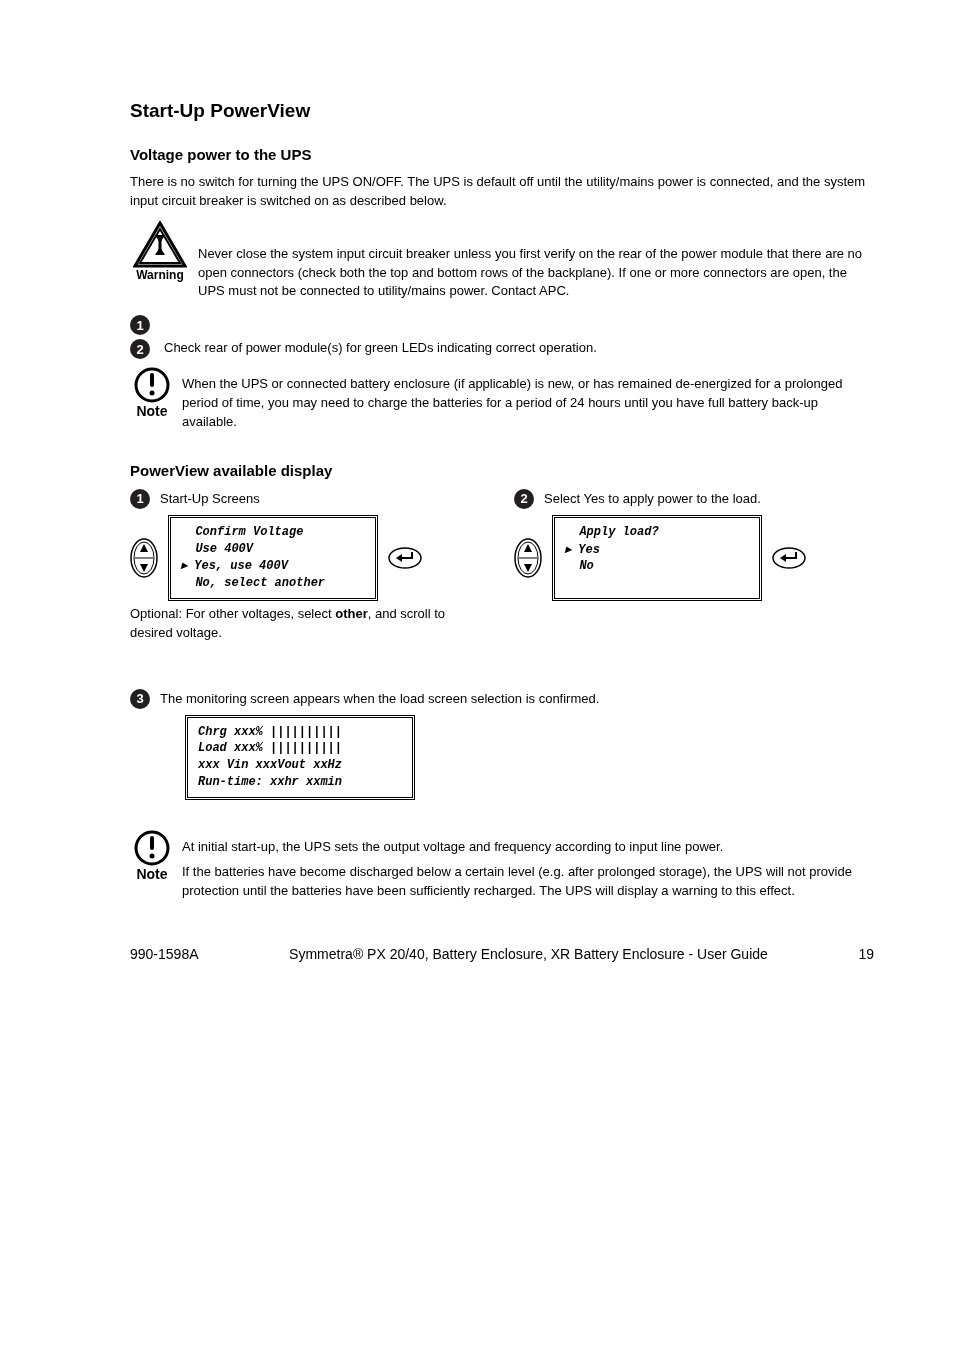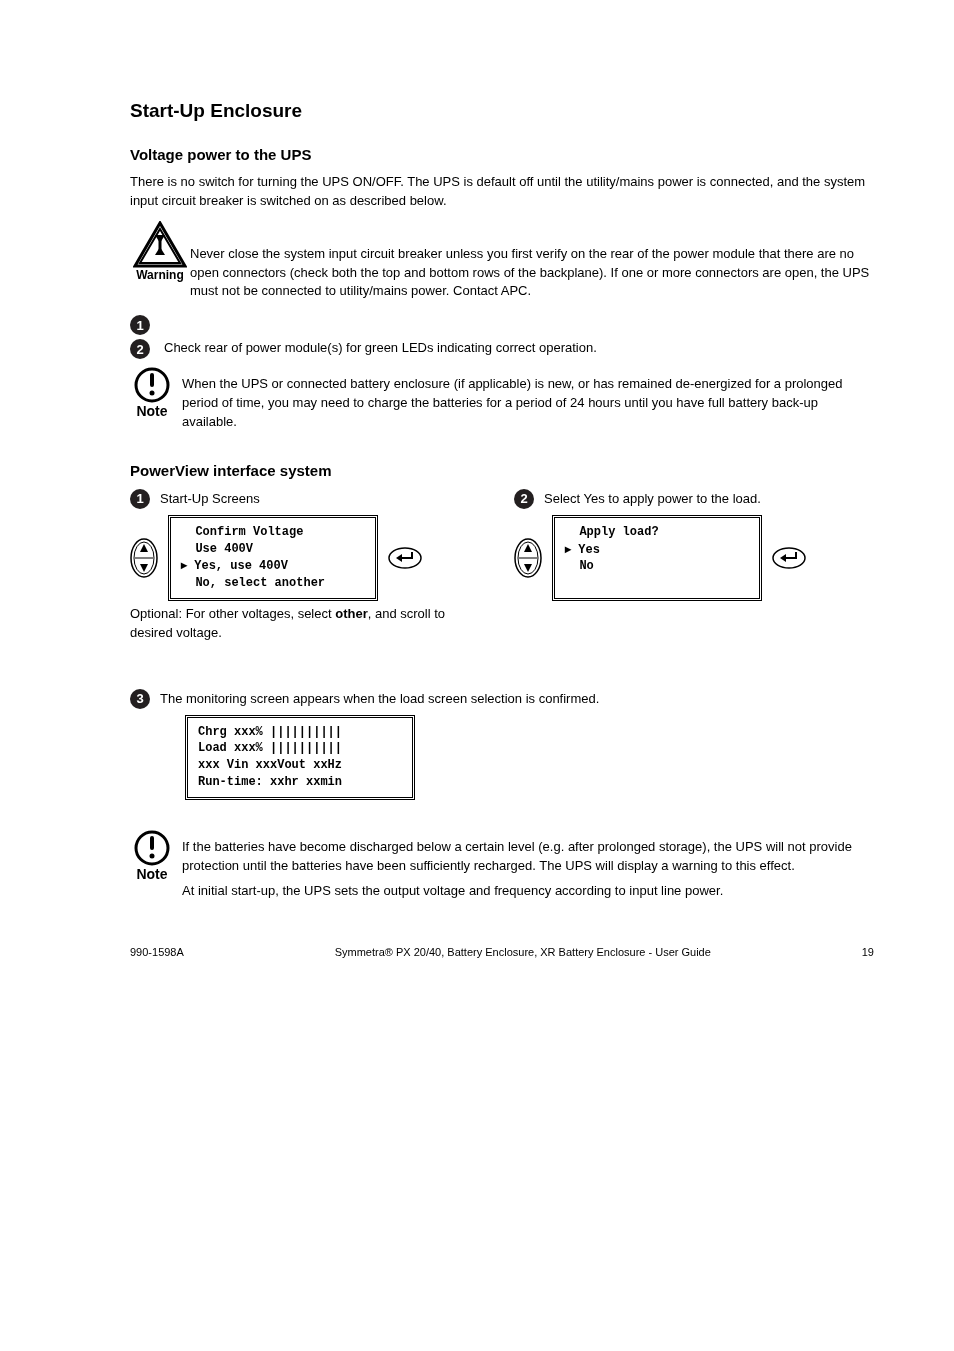--- a/index.html
+++ b/index.html
@@ -42,21 +42,21 @@
     flex: 0 0 60px;
     text-align: center;
   }
   .warn-triangle-svg { width: 54px; height: 47px; display:block; margin:0 auto; }
   .warn-label {
     font-family: Verdana, Geneva, sans-serif;
     font-weight: bold;
     font-size: 12px;
     margin-top: 0;
   }
-  .warn-text { margin-left: 0; padding-top: 18px; }
+  .warn-text { margin-left: 8px; padding-top: 18px; }
   .note-block {
     display: flex;
     align-items: flex-start;
     margin: 8px 0 8px 0;
   }
   .note-icon {
     width: 44px;
     flex: 0 0 44px;
     text-align: center;
   }
@@ -100,44 +100,44 @@
   .disp-body { display:flex; align-items:center; gap:10px; }
   .lcd-box {
     border: 3px double #000;
     padding: 6px 10px;
     font-family: "Courier New", Courier, monospace;
     font-weight: bold;
     font-size: 12px;
     line-height: 1.4;
     min-width: 210px;
   }
-  .lcd-line { white-space: nowrap; }
+  .lcd-line { white-space: nowrap; font-style: italic; }
   .updown-svg { width:28px; height:40px; }
   .enter-svg { width:34px; height:22px; }
   .small-arrow { font-family: sans-serif; }
 
   .single-display {
     display:flex; align-items:flex-start; gap:10px;
     margin: 6px 0 10px 4px;
   }
   .single-display .lcd-box { min-width:230px; }
 
   .footer-line {
-    font-size: 11px;
+    font-size: 14px;
     margin-top: 40px;
     display:flex;
     justify-content: space-between;
   }
 </style>
 </head>
 <body>
 
 <div class="page">
 
-  <div class="section-heading">Start-Up Enclosure</div>
+  <div class="section-heading">Start-Up PowerView</div>
 
   <div class="sub-heading">Voltage power to the UPS</div>
 
   <div class="para">There is no switch for turning the UPS ON/OFF. The UPS is default off until the utility/mains power is connected, and the system input circuit breaker is switched on as described below.</div>
 
   <div class="warning-block">
     <div class="warn-icon">
       <svg class="warn-triangle-svg" viewBox="0 0 54 47">
         <polygon points="27,2 52,45 2,45" fill="none" stroke="#000" stroke-width="3"></polygon>
         <polygon points="27,8 47,42 7,42" fill="none" stroke="#000" stroke-width="2"></polygon>
@@ -163,21 +163,21 @@
       <svg class="note-circle-svg" viewBox="0 0 36 36">
         <circle cx="18" cy="18" r="16" fill="none" stroke="#000" stroke-width="3"></circle>
         <rect x="16" y="6" width="4" height="14" rx="2" fill="#000"></rect>
         <circle cx="18" cy="26" r="2.5" fill="#000"></circle>
       </svg>
       <div class="note-label">Note</div>
     </div>
     <div class="note-text para">When the UPS or connected battery enclosure (if applicable) is new, or has remained de-energized for a prolonged period of time, you may need to charge the batteries for a period of 24 hours until you have full battery back-up available.</div>
   </div>
 
-  <div class="sub-heading">PowerView interface system</div>
+  <div class="sub-heading">PowerView available display</div>
 
   <div class="displays-row">
 
     <div class="display-col">
       <div class="disp-head">
         <span class="num-circle">1</span>
         <span>Start-Up Screens</span>
       </div>
       <div class="disp-body">
         <svg class="updown-svg" viewBox="0 0 28 40">
@@ -251,22 +251,22 @@
   <div class="note-block" style="margin-top:30px;">
     <div class="note-icon">
       <svg class="note-circle-svg" viewBox="0 0 36 36">
         <circle cx="18" cy="18" r="16" fill="none" stroke="#000" stroke-width="3"></circle>
         <rect x="16" y="6" width="4" height="14" rx="2" fill="#000"></rect>
         <circle cx="18" cy="26" r="2.5" fill="#000"></circle>
       </svg>
       <div class="note-label">Note</div>
     </div>
     <div class="note-text">
+      <div class="para">At initial start-up, the UPS sets the output voltage and frequency according to input line power.</div>
       <div class="para">If the batteries have become discharged below a certain level (e.g. after prolonged storage), the UPS will not provide protection until the batteries have been sufficiently recharged. The UPS will display a warning to this effect.</div>
-      <div class="para">At initial start-up, the UPS sets the output voltage and frequency according to input line power.</div>
     </div>
   </div>
 
   <div class="footer-line">
     <span>990-1598A</span>
     <span>Symmetra® PX 20/40, Battery Enclosure, XR Battery Enclosure - User Guide</span>
     <span>19</span>
   </div>
 
 </div>

